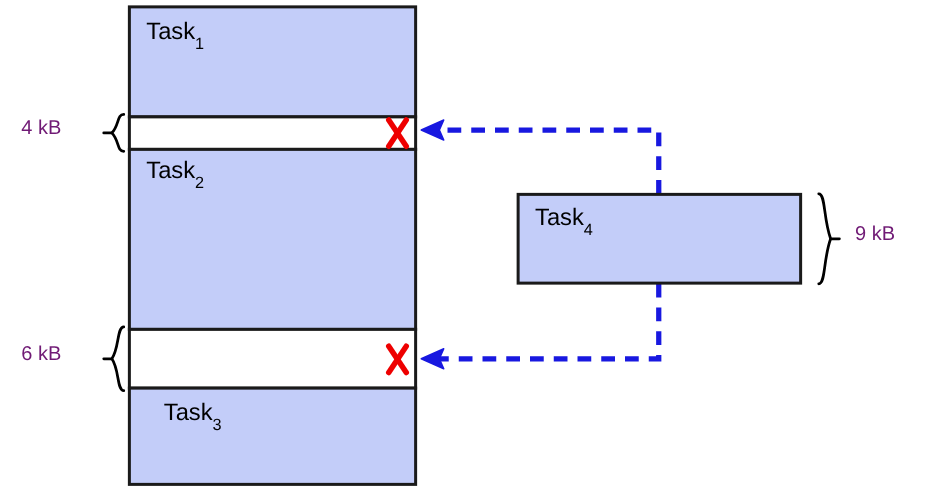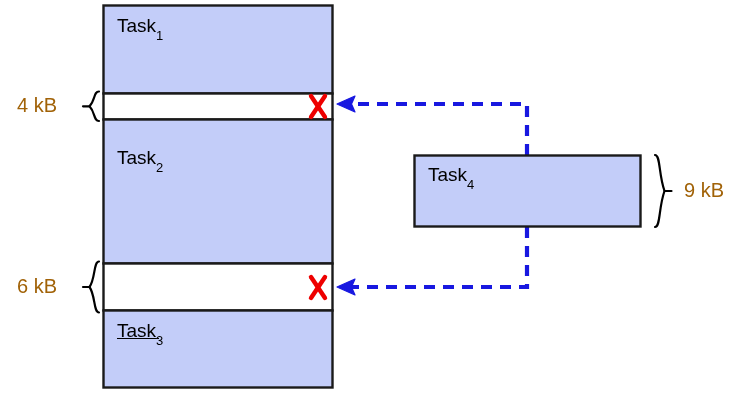--- a/index.html
+++ b/index.html
@@ -19,22 +19,22 @@
     font-size:19px;
     color:#000000;
     white-space:nowrap;
     line-height:1;
   }
   .blk-label sub{font-size:13px;line-height:0;position:relative;top:3px;}
 
   .size-label{
     position:absolute;
     font-family:"Liberation Sans", sans-serif;
-    font-size:20px;
-    color:#a16207;
+    font-size:16px;
+    color:#701a75;
     white-space:nowrap;
     line-height:1;
   }
 </style>
 </head>
 <body>
 
 <div id="stage">
 
   <svg id="canvas" viewBox="0 0 753 401" xmlns="http://www.w3.org/2000/svg">
@@ -76,25 +76,25 @@
     <rect x="414.5" y="155.5" width="226" height="71" fill="#c3cdf9" stroke="#1a1a1a" stroke-width="2.4"></rect>
 
     <path d="M 655 155 C 660.5 155 658.5 174 664.5 191 C 658.5 208 660.5 227 655 227" fill="none" stroke="#000000" stroke-width="2.2" stroke-linecap="round" stroke-linejoin="round"></path>
     <path d="M 664.5 191 L 671.5 191" fill="none" stroke="#000000" stroke-width="2.2" stroke-linecap="round"></path>
   </svg>
 
   <div class="blk-label" style="left:117px; top:16px;text-align:center;">
     <span>Task</span><sub>1</sub>
   </div>
 
-  <div class="blk-label" style="left:117px; top:148px;">
+  <div class="blk-label" style="left:117px; top:127px;">
     <span>Task</span><sub>2</sub>
   </div>
 
-  <div class="blk-label" style="left:117px; top:321px;text-decoration:underline;">
+  <div class="blk-label" style="left:131px; top:321px;">
     <span>Task</span><sub>3</sub>
   </div>
 
   <div class="blk-label" style="left:428px; top:165px;text-align:right;">
     <span>Task</span><sub>4</sub>
   </div>
 
   <div class="size-label" style="left:17px; top:95px;">4 kB</div>
 
   <div class="size-label" style="left:17px; top:276px;">6 kB</div>

